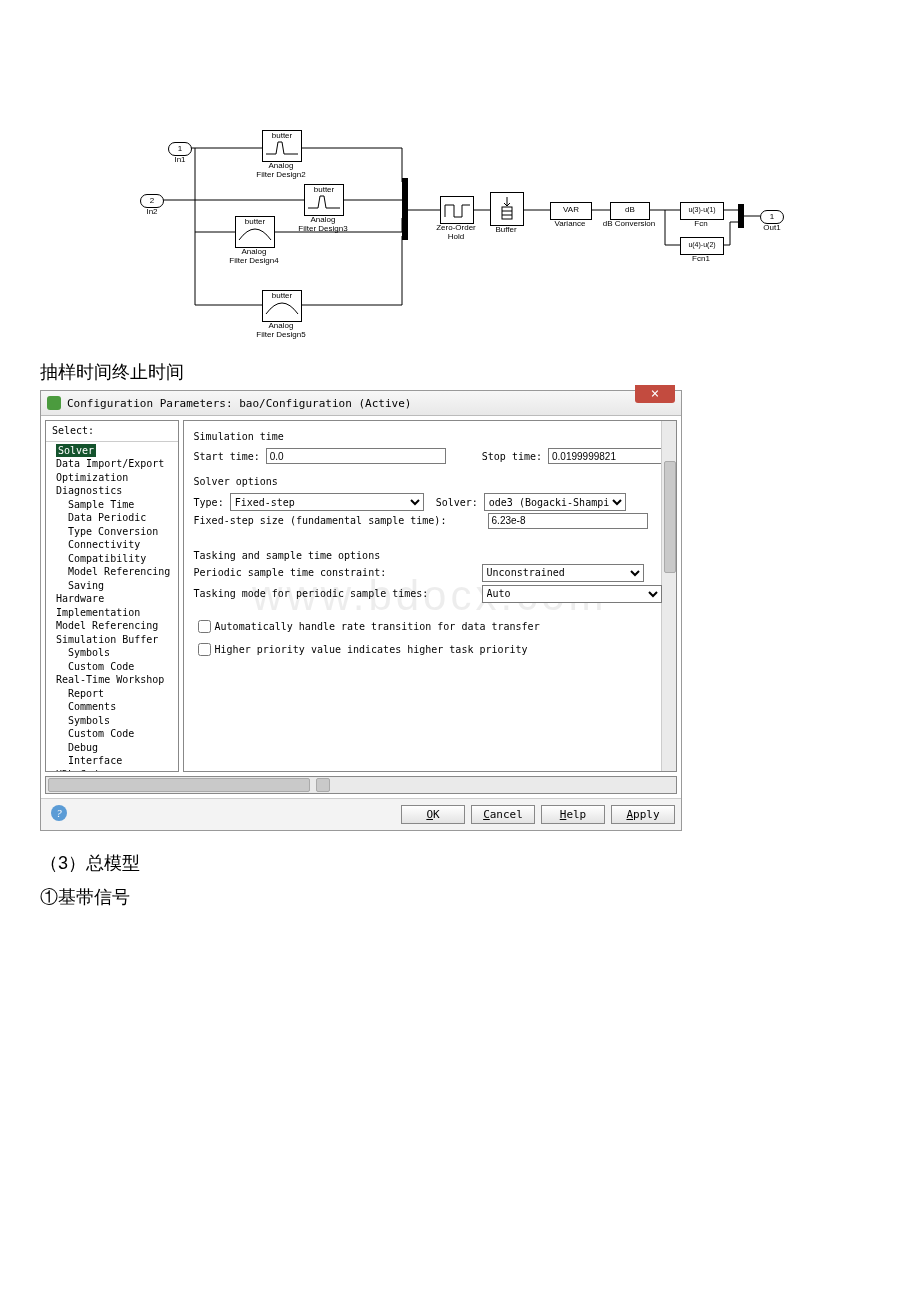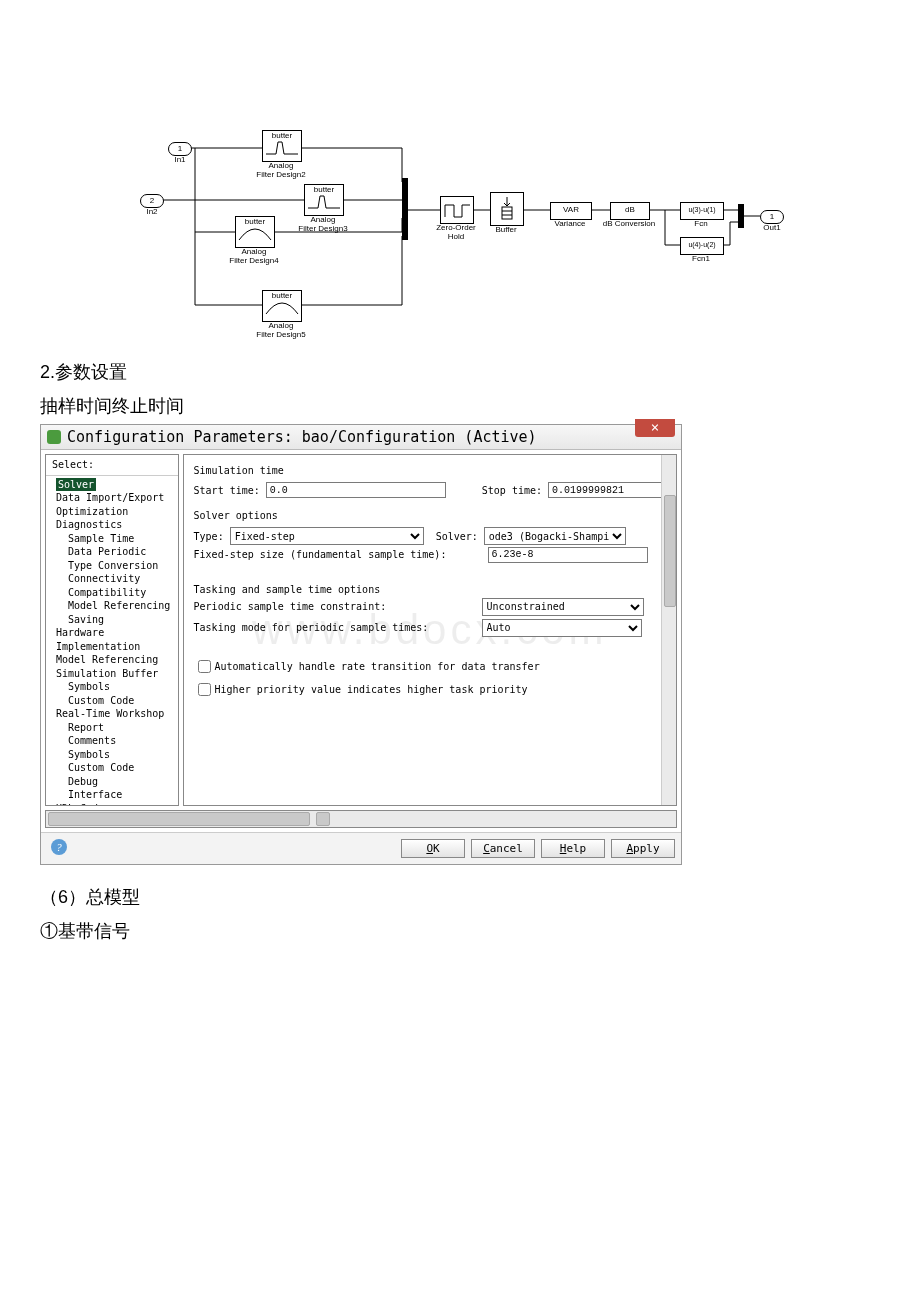--- a/index.html
+++ b/index.html
@@ -8,35 +8,35 @@
 .block{position:absolute;border:1px solid #000;background:#fff;text-align:center}
 .label{position:absolute;font-size:8px;text-align:center;line-height:1.1}
 .port{position:absolute;border:1px solid #000;border-radius:8px;background:#fff;font-size:8px;text-align:center;line-height:11px}
 svg.wires{position:absolute;left:0;top:0;width:640px;height:240px}
 svg.wires line{stroke:#000;stroke-width:1}
 .mux{position:absolute;background:#000;width:6px}
 .h2{font-size:18px;margin:10px 0 6px 0}
 .screenshot{width:640px;border:1px solid #999;background:#fff;position:relative;font-family:"SimSun",monospace;font-size:11px}
 .titlebar{display:flex;align-items:center;height:24px;background:linear-gradient(#f7f7f7,#e8e8e8);border-bottom:1px solid #bbb;position:relative}
 .titlebar .ticon{width:14px;height:14px;background:#4b9b3e;border-radius:3px;margin:0 6px}
-.titlebar .ttext{font-size:15px}
+.titlebar .ttext{font-size:11px}
 .close-btn{position:absolute;right:6px;top:-6px;width:40px;height:18px;background:#c34b3f;border-radius:0 0 3px 3px}
 .close-btn:before{content:"×";color:#fff;font-size:14px;display:block;text-align:center;line-height:16px}
 .body{display:flex;height:360px}
 .left-pane{width:150px;border:1px solid #888;margin:4px;overflow:auto;background:#fff;font-size:10px;line-height:1.35}
 .left-pane .hdr{background:#fff;border-bottom:1px solid #ccc;padding:3px 6px}
 .tree{padding:2px 0 2px 4px}
 .tree .n0{padding-left:6px}
 .tree .n1{padding-left:18px}
 .tree .sel{background:#14532d;color:#fff;display:inline-block;padding:0 2px}
 .right-pane{flex:1;margin:4px 4px 4px 0;border:1px solid #888;background:#fff;padding:6px 10px;position:relative;font-size:10px}
 .section-label{margin:4px 0 6px}
 .row{display:flex;align-items:center;margin:4px 0}
 .row label{white-space:nowrap}
-.inp{border:1px solid #7a7a7a;background:#fff;height:16px;padding:0 3px;font-size:10px;font-family:Liberation Mono, monospace;box-sizing:border-box}
+.inp{border:1px solid #7a7a7a;background:#fff;height:16px;padding:0 3px;font-size:10px;font-family:Liberation Sans, sans-serif;box-sizing:border-box}
 .sel-i{border:1px solid #7a7a7a;background:#fff;height:18px;font-size:10px;font-family:inherit}
 .chk{margin-right:4px}
 .scroll-v{position:absolute;right:0;top:0;width:14px;height:100%;background:#eaeaea;border-left:1px solid #ccc}
 .scroll-v:before{content:"";position:absolute;left:2px;top:40px;width:10px;height:110px;background:#c9c9c9;border:1px solid #aaa;border-radius:2px}
 .hscroll{height:16px;border:1px solid #888;margin:0 4px 4px;background:#eaeaea;position:relative}
 .hscroll:before{content:"";position:absolute;left:2px;top:1px;width:260px;height:12px;background:#c9c9c9;border:1px solid #aaa;border-radius:2px}
 .hscroll:after{content:"";position:absolute;left:270px;top:1px;width:12px;height:12px;background:#c9c9c9;border:1px solid #aaa;border-radius:2px}
 .btnbar{display:flex;justify-content:flex-end;padding:6px;border-top:1px solid #ccc;background:#f3f3f3}
 .btnbar .help{width:16px;height:16px;border-radius:50%;background:#5b9cd6;color:#fff;text-align:center;line-height:16px;margin-right:auto;margin-left:4px;font-family:Georgia,serif;font-style:italic}
 .btn{border:1px solid #888;background:linear-gradient(#fff,#e3e3e3);padding:2px 0;margin-left:6px;font-size:11px;width:62px;text-align:center}
@@ -154,21 +154,20 @@
 
 <div class="block" style="left:540px;top:137px;width:42px;height:16px;line-height:14px;font-size:7px"><span>u(4)-u(2)</span></div>
 <div class="label" style="left:548px;top:155px;width:26px">Fcn1</div>
 
 <div class="mux" style="left:598px;top:104px;height:24px"></div>
 
 <div class="port" style="left:620px;top:110px;width:22px;height:12px"><span>1</span></div>
 <div class="label" style="left:620px;top:124px;width:24px">Out1</div>
 </div>
 
-<div class="h2">2.参数设置</div>
 <div class="h2">抽样时间终止时间</div>
 
 <div class="screenshot">
   <div class="titlebar">
     <div class="ticon"></div>
     <div class="ttext">Configuration Parameters: bao/Configuration (Active)</div>
     <div class="close-btn"></div>
   </div>
   <div class="body">
     <div class="left-pane">
@@ -225,38 +224,38 @@
         <input class="inp" style="margin-left: 6px; width: 160px; position: absolute; left: 298px;" value="6.23e-8">
       </div>
 
       <div class="section-label" style="margin-top:24px">Tasking and sample time options</div>
       <div class="row">
         <label>Periodic sample time constraint:</label>
         <select class="sel-i" style="position:absolute;left:298px;width:162px"><option>Unconstrained</option></select>
       </div>
       <div class="row" style="margin-top:10px">
         <label>Tasking mode for periodic sample times:</label>
-        <select class="sel-i" style="position:absolute;left:298px;width:160px"><option>Auto</option></select>
-      </div>
-      <div class="row" style="margin-top:24px">
+        <select class="sel-i" style="position:absolute;left:298px;width:180px"><option>Auto</option></select>
+      </div>
+      <div class="row" style="margin-top:18px">
         <input type="checkbox" class="chk" style="">
         <label>Automatically handle rate transition for data transfer</label>
       </div>
       <div class="row">
         <input type="checkbox" class="chk" style="">
         <label>Higher priority value indicates higher task priority</label>
       </div>
     </div>
   </div>
   <div class="hscroll"></div>
   <div class="btnbar">
     <div class="help">?</div>
     <div class="btn"><u>O</u><span>K</span></div>
     <div class="btn"><u>C</u><span>ancel</span></div>
     <div class="btn"><u>H</u><span>elp</span></div>
     <div class="btn"><u>A</u><span>pply</span></div>
   </div>
 </div>
 
-<div class="h2" style="margin-top:20px">（6）总模型</div>
+<div class="h2" style="margin-top:20px">（3）总模型</div>
 <div class="h2">①基带信号</div>
 
 </div>
 
 </body></html>

